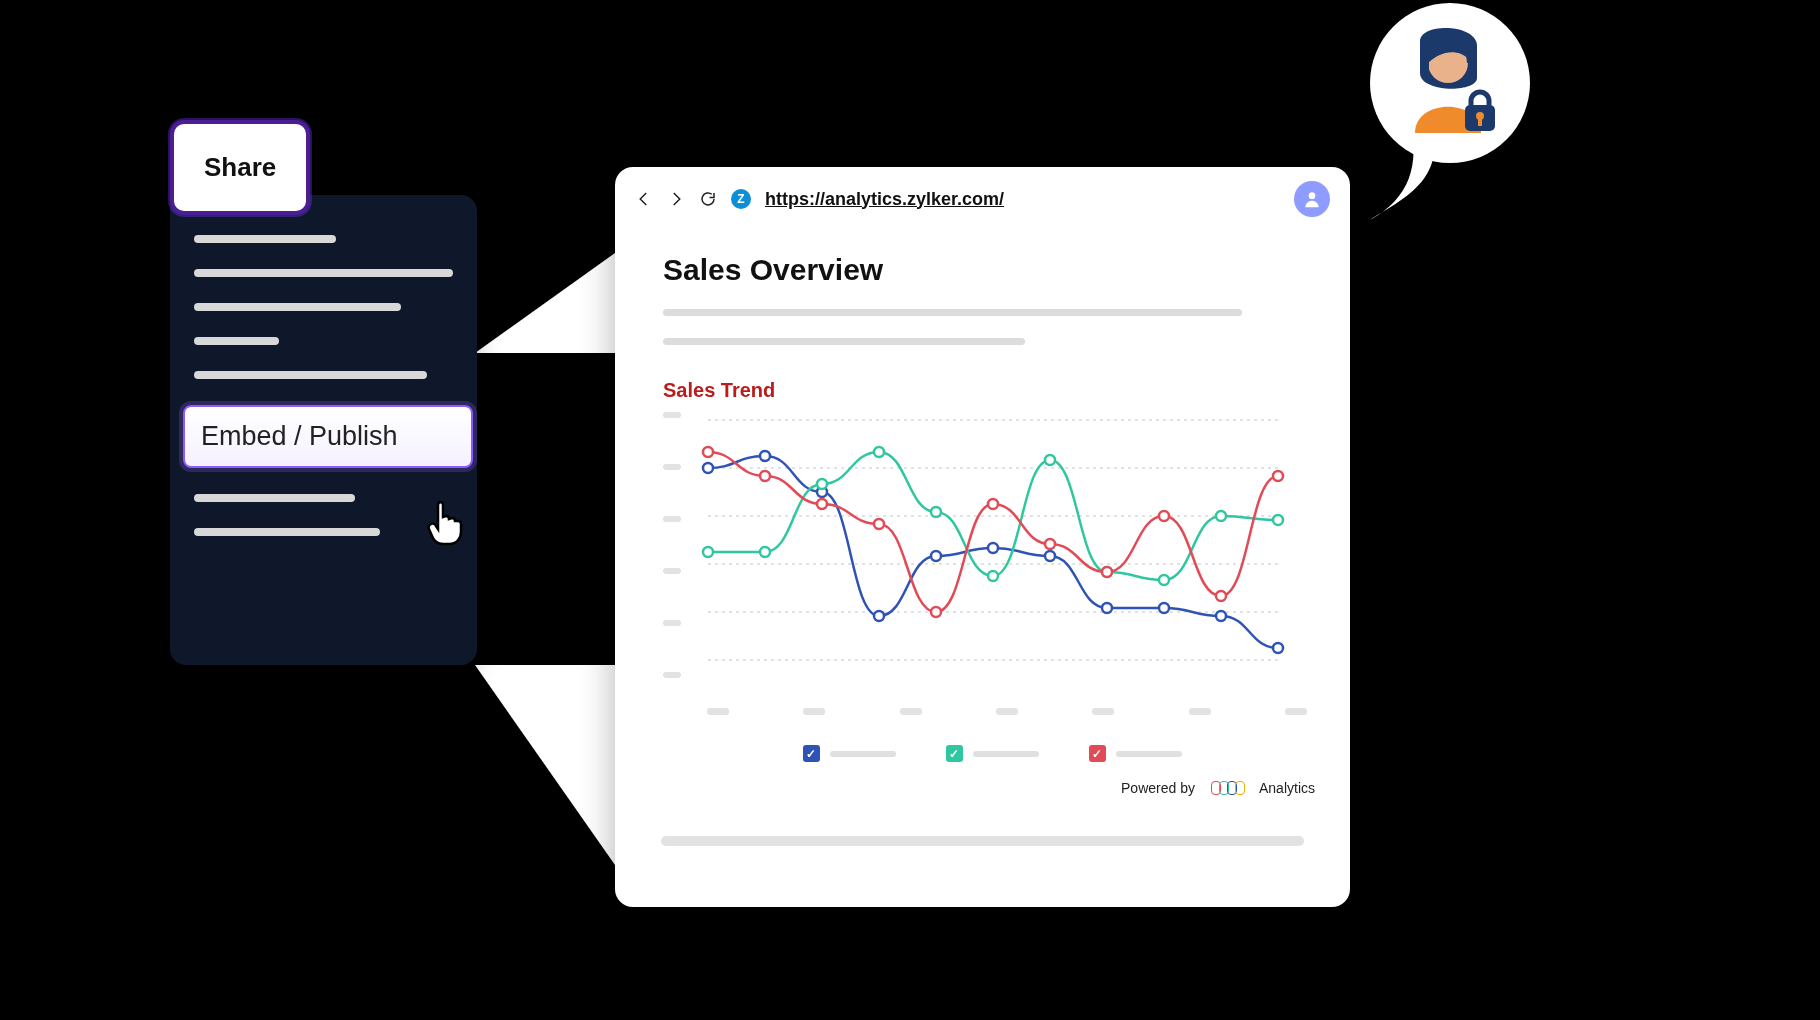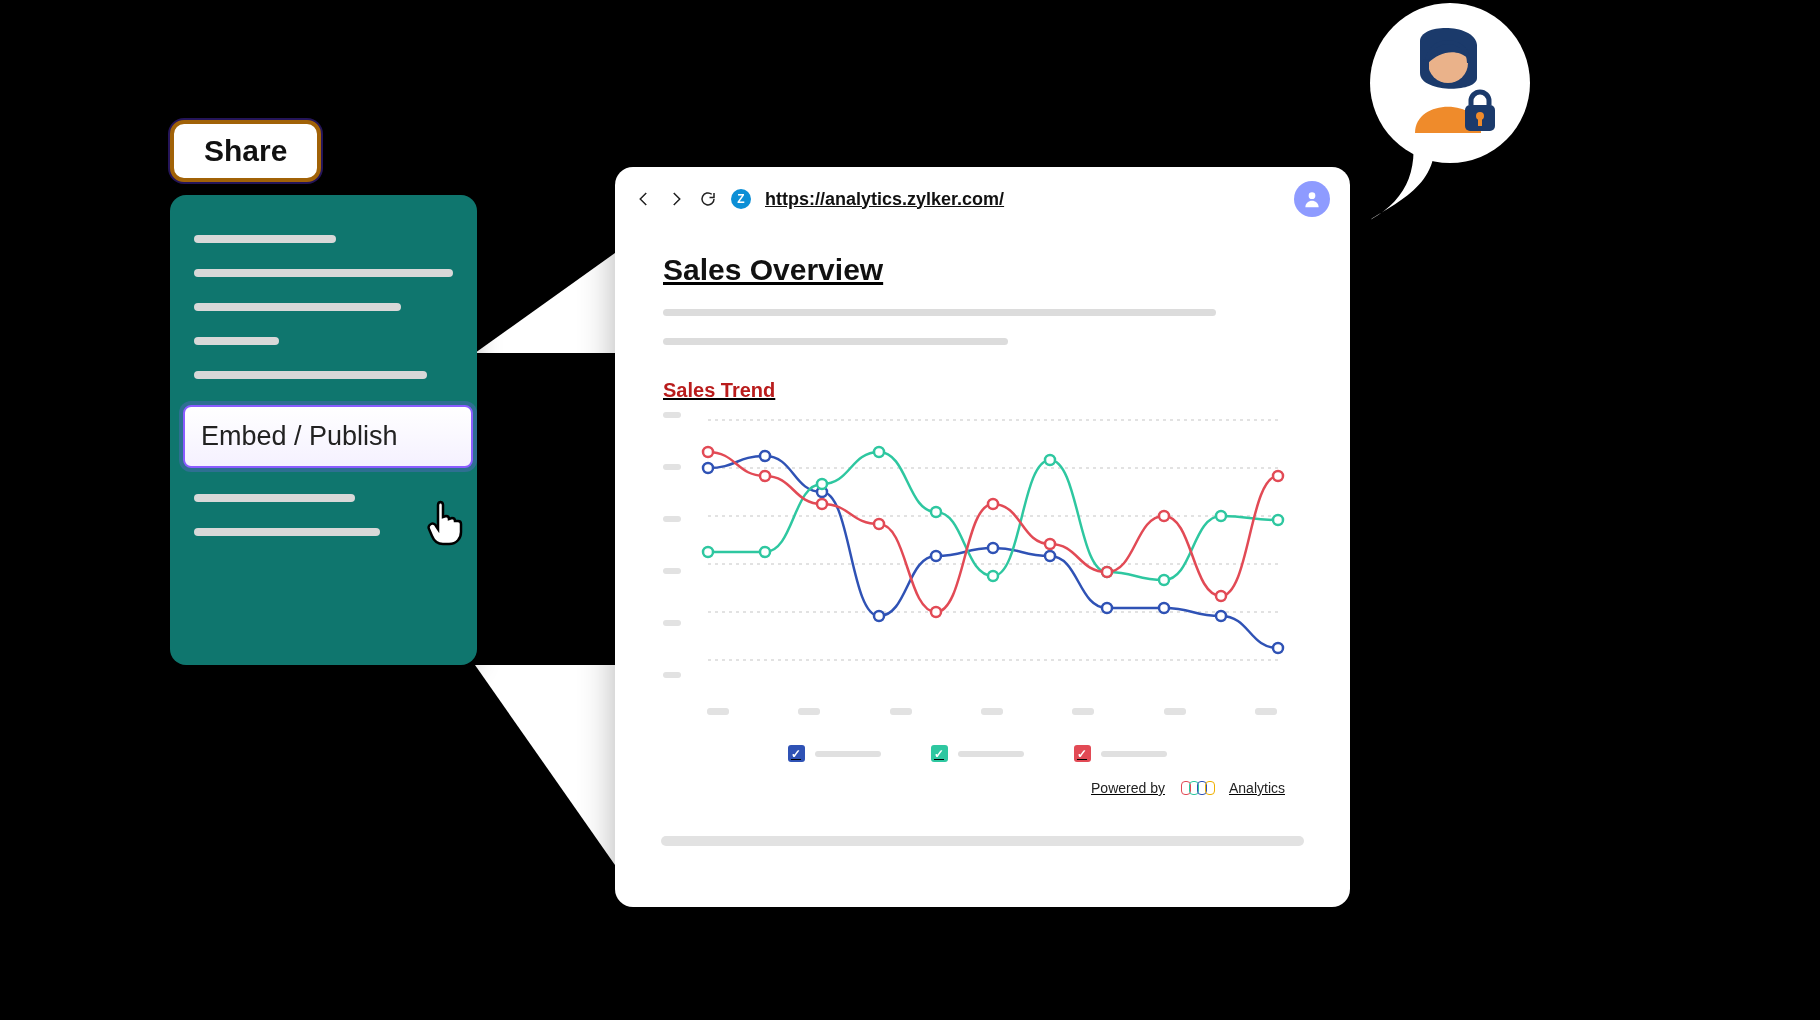--- a/index.html
+++ b/index.html
@@ -9,34 +9,34 @@
     font-family: -apple-system, BlinkMacSystemFont, "Segoe UI", Helvetica, Arial, sans-serif;
     position: relative;
     overflow: hidden;
   }
 
   
   .share-btn {
     position: absolute;
     left: 170px; top: 120px;
     background: #fff;
-    border: 4px solid #a16207;
+    border: 4px solid #4c1d95;
     border-radius: 14px;
-    padding: 10px 30px;
-    font-size: 30px;
+    padding: 28px 30px;
+    font-size: 26px;
     font-weight: 600;
     color: #111;
     box-shadow: 0 0 0 2px rgba(107,59,255,.35);
     z-index: 5;
   }
   .share-panel {
     position: absolute;
     left: 170px; top: 195px;
     width: 307px; height: 470px;
-    background: #0f766e;
+    background: #0f172a;
     border-radius: 16px;
     box-shadow: 0 6px 24px rgba(0,0,0,.25);
     padding: 26px 24px 18px 24px;
     z-index: 4;
   }
   .ph-line {
     height: 8px;
     background: #d8d8d8;
     border-radius: 4px;
     margin: 14px 0 26px 0;
@@ -82,21 +82,21 @@
   .nav-icon { width:18px; height:18px; stroke:#222; stroke-width:2; fill:none; cursor:pointer; }
   .url-badge { width:20px;height:20px;border-radius:50%;background:#0c8fd6;display:flex;align-items:center;justify-content:center;color:#fff;font-weight:700;font-size:12px;}
   .url-text { font-size:18px; font-weight:600; color:#111;text-decoration:underline; }
   .user-pill {
     margin-left:auto;
     width:36px;height:36px;border-radius:50%;
     background:#8e9bff;
     display:flex;align-items:center;justify-content:center;
   }
 
-  .page-body { padding: 26px 59px 20px 48px; text-decoration: underline; }
+  .page-body { padding: 26px 29px 20px 48px; }
   .page-title { font-size:30px; font-weight:700; color:#111; }
   .sub-ph { height:7px; background:#dcdcdc; border-radius:4px; margin-top:22px; }
   .chart-title { font-size:20px; font-weight:700; color:#b91c1c; margin-top:34px; }
 
   .chart-wrap { position:relative; margin-top:10px; height:290px; width:625px; }
   .chart-grid line { stroke:#d9d9d9; stroke-dasharray:3 4; stroke-width:1.5; }
   .series-path { fill:none; stroke-width:2.5; }
   .pt { stroke-width:2.5; fill:#fff; }
 
   .x-ticks { display:flex; justify-content:space-between; padding:0 14px 0 44px; margin-top:6px; }

